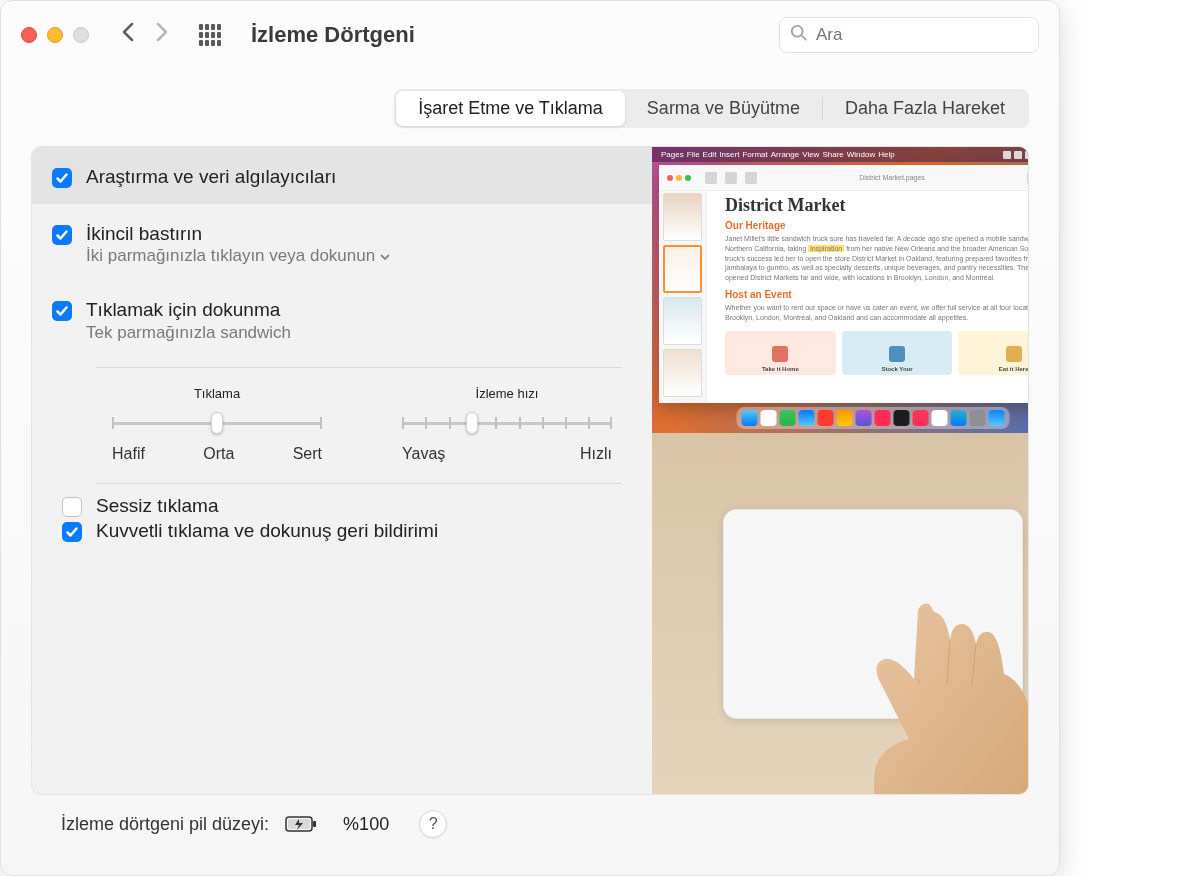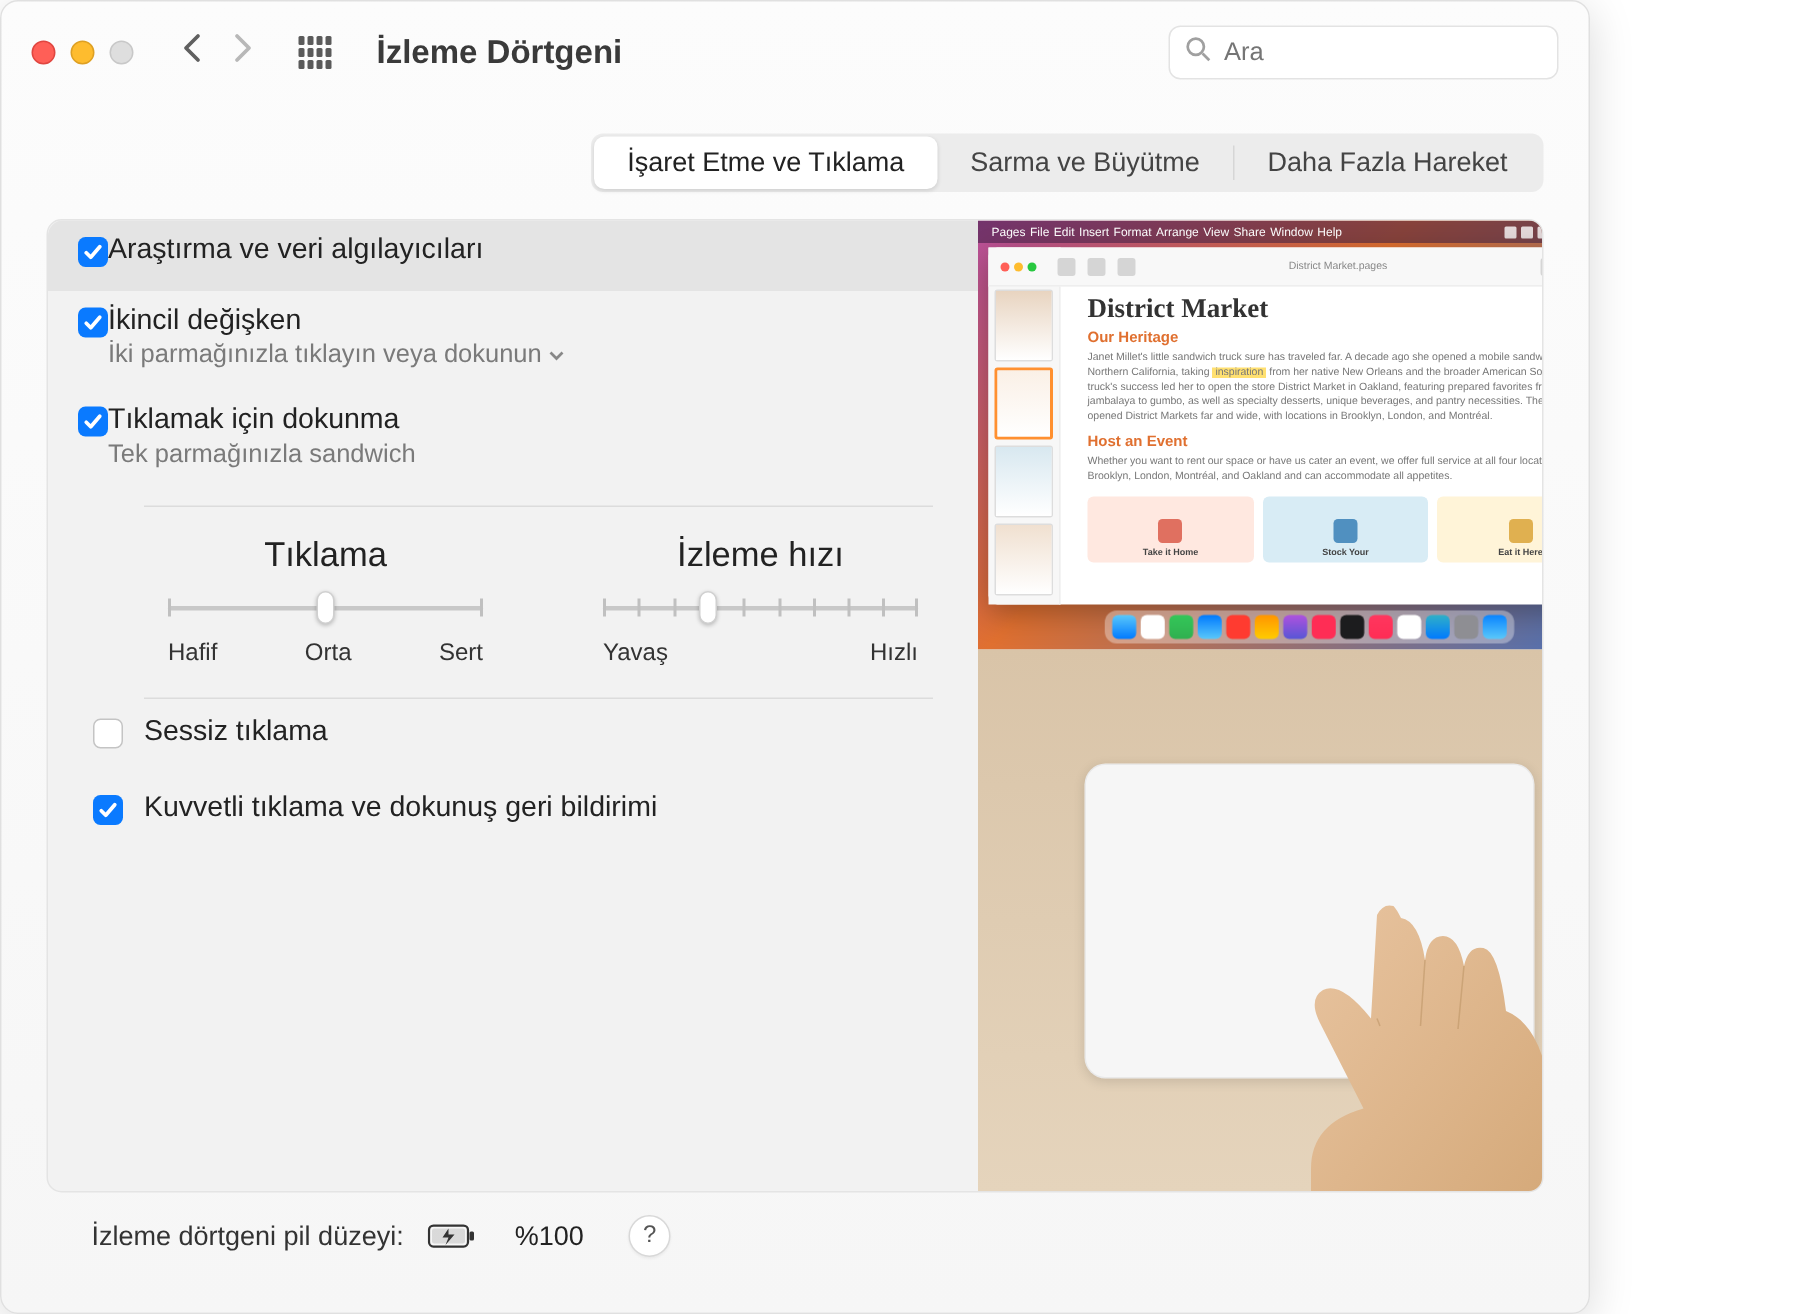--- a/index.html
+++ b/index.html
@@ -93,23 +93,24 @@
   background: #f2f2f2;
   border: 1px solid #e4e4e4;
   border-radius: 10px;
   padding: 0;
   display: flex;
   gap: 0;
   overflow: hidden;
 }
 .left { flex: 1; padding: 0; display: flex; flex-direction: column; }
 .option {
-  padding: 8px 20px 14px 20px;
+  padding: 18px 20px 14px 20px;
   display: flex;
   align-items: flex-start;
+  gap: 14px;
 }
 .option.highlight {
   background: #e4e4e4;
   border-radius: 10px 0 0 0;
 }
 .checkbox {
   width: 20px; height: 20px;
   border-radius: 5px;
   background: #0a7aff;
   display: flex; align-items: center; justify-content: center;
@@ -122,35 +123,35 @@
 .opt-text .sub { font-size: 17px; color: #7a7a7a; display: flex; align-items: center; gap: 5px; }
 .chevron-down { display:inline-block; }
 .hr { height: 1px; background: #dcdcdc; margin: 10px 30px 0 64px; }
 
 .sliders {
   display: flex;
   gap: 80px;
   padding: 18px 40px 10px 80px;
 }
 .slider-block { display: flex; flex-direction: column; align-items: center; gap: 10px; width: 210px; }
-.slider-label { font-size: 23px; color: #222; }
+.slider-label { font-size: 13px; color: #222; }
 .slider-track {
   position: relative; width: 100%; height: 24px;
 }
 .track-line { position: absolute; top: 11px; left: 0; right: 0; height: 3px; background: #c8c8c8; border-radius: 2px; }
 .tick { position: absolute; top: 6px; width: 2px; height: 12px; background: #c0c0c0; }
 .knob {
   position: absolute; top: 1px; width: 12px; height: 22px;
   background: #fff; border: .5px solid #d0d0d0;
   border-radius: 6px; box-shadow: 0 1px 3px rgba(0,0,0,.25);
   transform: translateX(-50%);
 }
 .slider-labels { display: flex; justify-content: space-between; width: 100%; font-size: 16px; color: #333; }
 
-.bottom-opts { padding: 10px 30px 20px 64px; display: flex; flex-direction: column; gap: 28px; }
+.bottom-opts { padding: 10px 30px 20px 64px; display: flex; flex-direction: column; gap: 2px; }
 .row { display: flex; align-items: flex-start; gap: 14px; }
 .row .lbl { font-size: 19px; color: #222; padding-top: 1px; }
 .desc { font-size: 17px; color: #444; margin-left: 0; margin-top: 4px; max-width: 520px; line-height:1.35;}
 
 .right {
   width: 442px;
   flex-shrink: 0;
   display: flex;
   flex-direction: column;
 }
@@ -296,21 +297,21 @@
           </div>
         </div>
 
         <div class="option">
           <div class="checkbox">
             <svg width="14" height="14" viewBox="0 0 14 14" fill="none" stroke-width="2.5" stroke-linecap="round" stroke-linejoin="round">
                 <polyline points="2.5,7.5 5.5,10.5 11.5,3.5"></polyline>
               </svg>
           </div>
           <div class="opt-text">
-            <div class="title">İkincil değişken</div>
+            <div class="title">İkincil bastırın</div>
             <div class="sub">
               <span>İki parmağınızla tıklayın veya dokunun</span>
               <span class="chevron-down">
                 <svg width="10" height="7" viewBox="0 0 10 7" fill="none" stroke="#888" stroke-width="1.8">
                     <polyline points="1,1 5,5 9,1"></polyline>
                   </svg>
               </span>
             </div>
           </div>
         </div>

